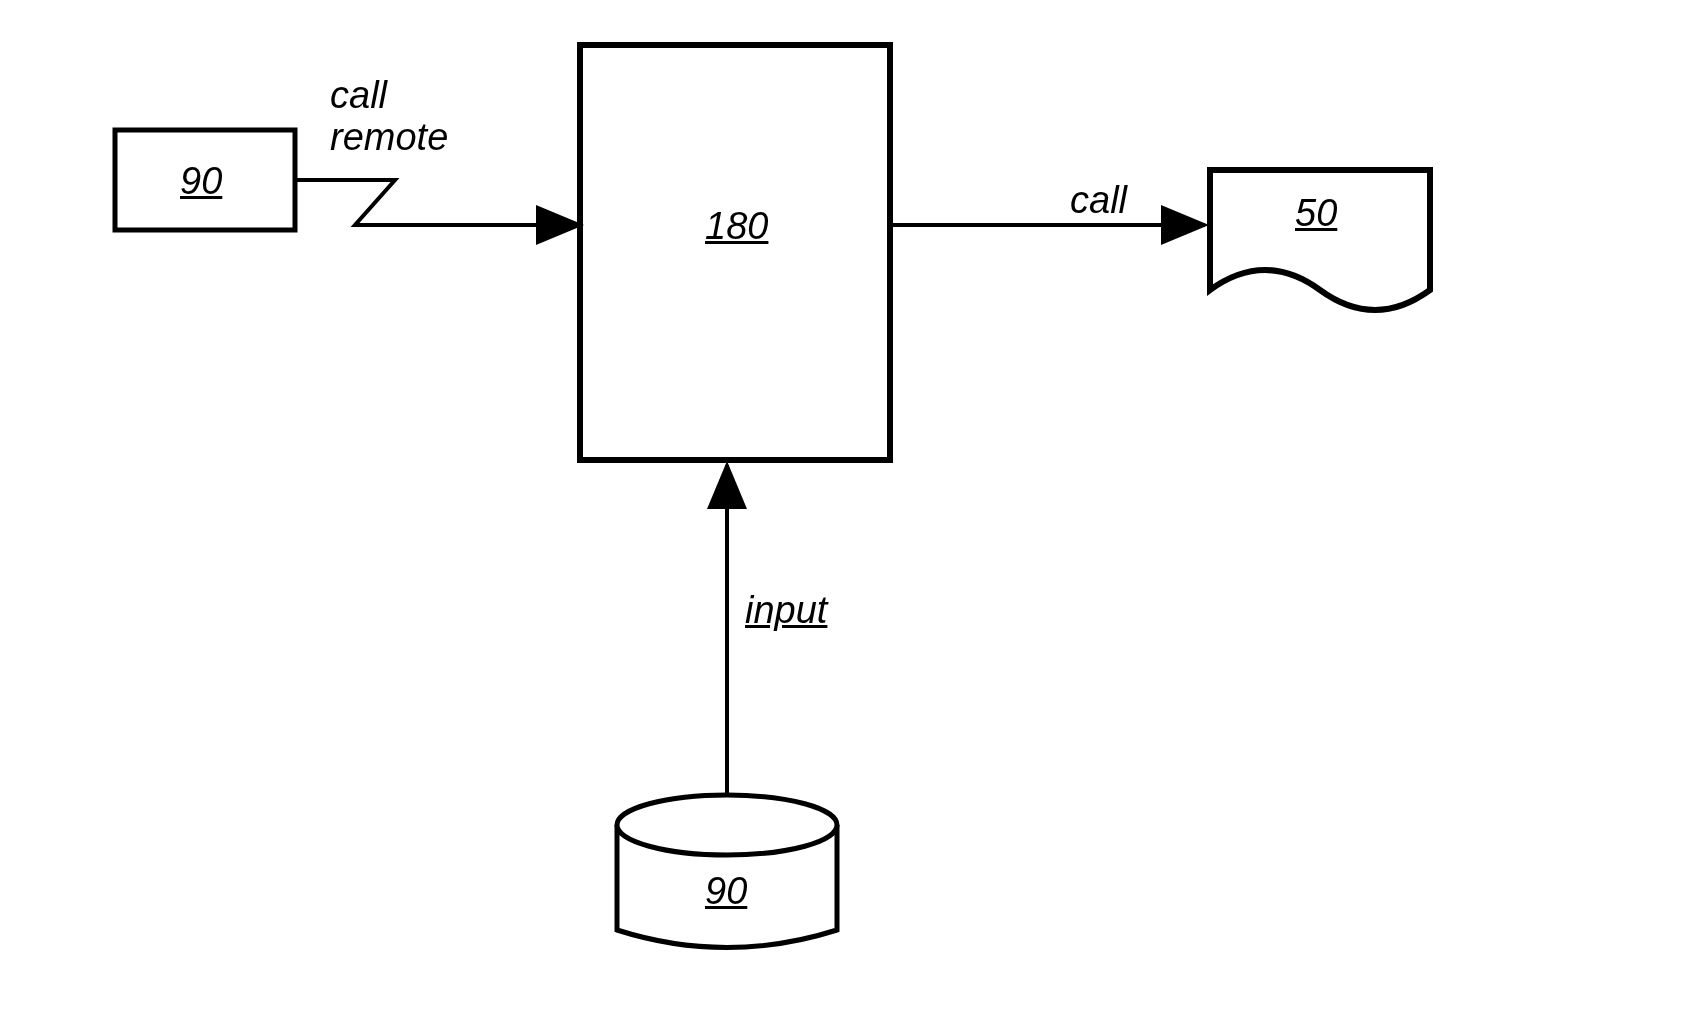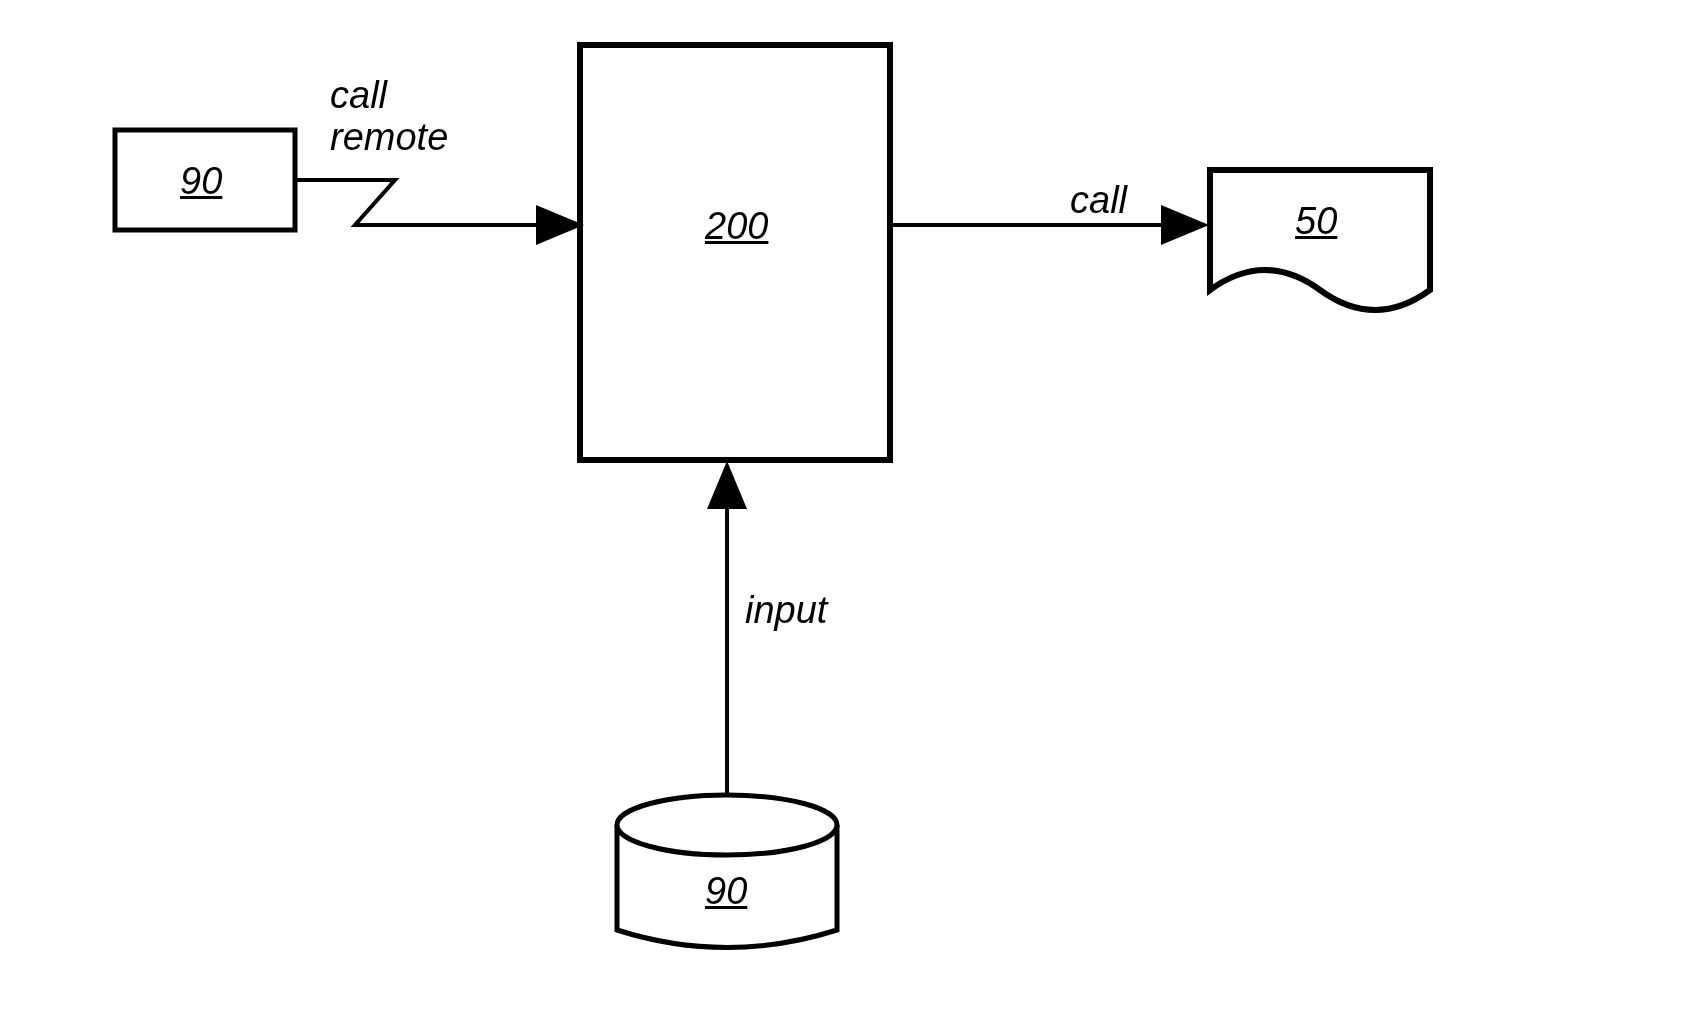--- a/index.html
+++ b/index.html
@@ -61,24 +61,24 @@
 
     <path d="M 295 180 L 395 180 L 355 225 L 580 225" fill="none" stroke="black" stroke-width="4" marker-end="url(#arrowhead)"></path>
 
     <line x1="890" y1="225" x2="1205" y2="225" stroke="black" stroke-width="4" marker-end="url(#arrowhead)"></line>
 
     <line x1="727" y1="795" x2="727" y2="465" stroke="black" stroke-width="4" marker-end="url(#arrowhead)"></line>
 
   </svg>
 
   <div class="ref" style="left:180px; top:160px;">90</div>
-  <div class="ref" style="left:705px; top:205px;">200</div>
-  <div class="ref" style="left:1295px; top:200px;">50</div>
+  <div class="ref" style="left:705px; top:205px;">180</div>
+  <div class="ref" style="left:1295px; top:192px;">50</div>
   <div class="ref" style="left:705px; top:870px;">90</div>
 
   <div class="label" style="left:330px; top:75px; width:150px;">
     <span>call</span><br>
     <span>remote</span>
   </div>
   <div class="label" style="left:1070px; top:180px;">call</div>
-  <div class="label" style="left:745px; top:590px;">input</div>
+  <div class="label" style="left:745px; top:590px;text-decoration:underline;">input</div>
 
 </div>
 
 </body></html>

